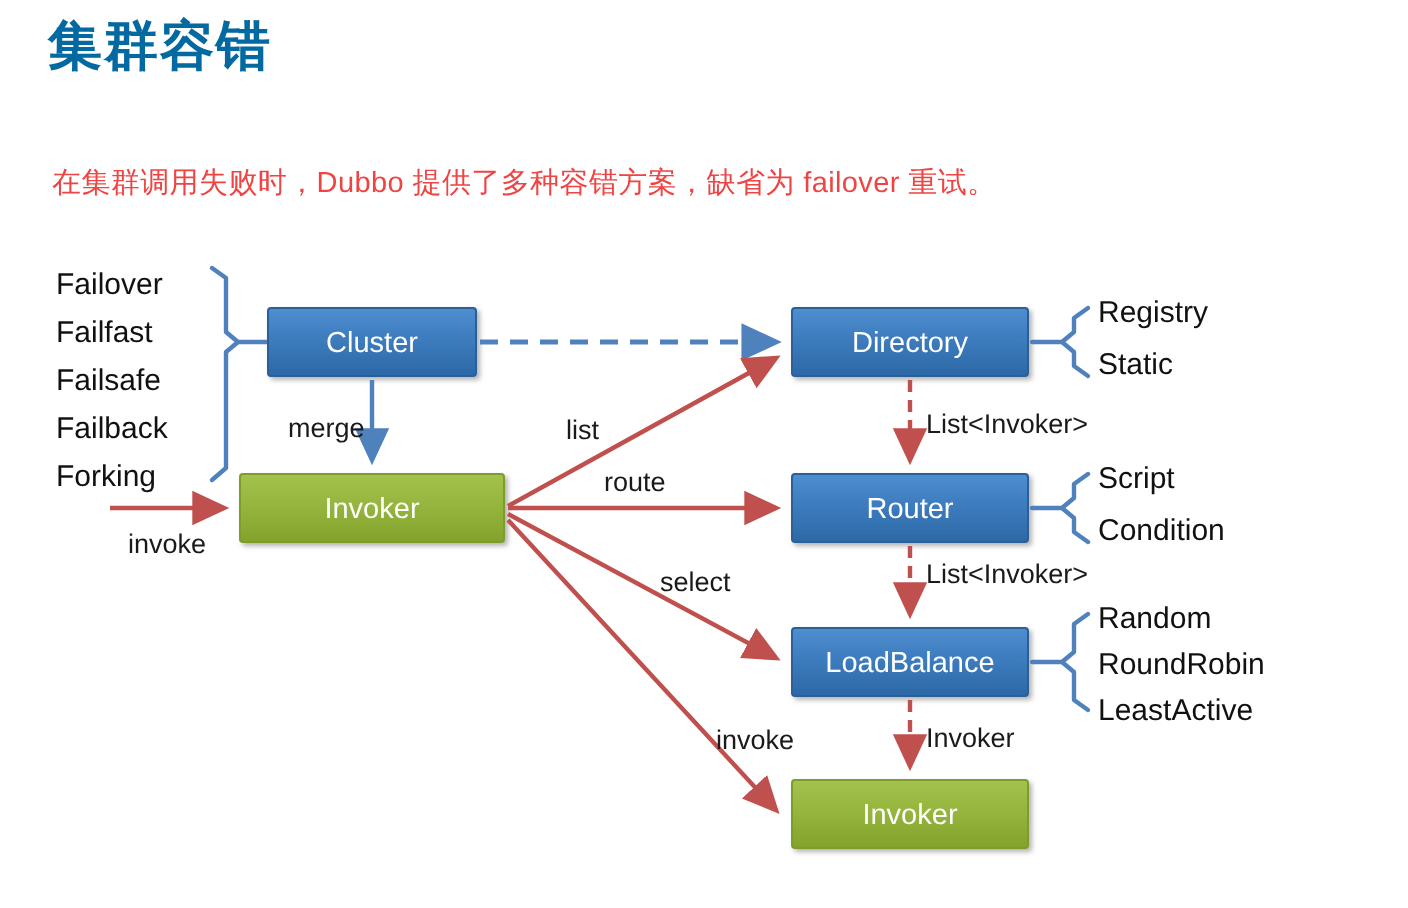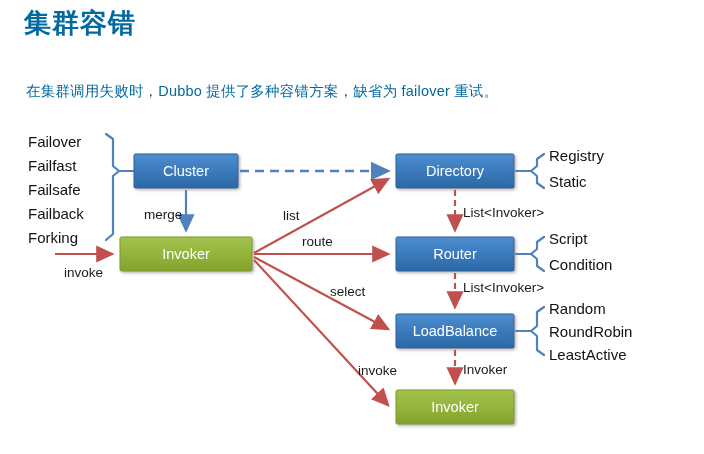--- a/index.html
+++ b/index.html
@@ -23,21 +23,21 @@
     font-weight: bold;
     letter-spacing: 1px;
     color: #0369a1;
     line-height: 1.3;
   }
   .intro-text {
     position: absolute;
     left: 26px;
     top: 82px;
     font-size: 14.5px;
-    color: #0369a1;
+    color: #ef4444;
     letter-spacing: 0.2px;
     white-space: nowrap;
   }
   .diagram-wrap {
     position: absolute;
     left: 0;
     top: 124px;
     width: 632px;
     height: 330px;
   }

